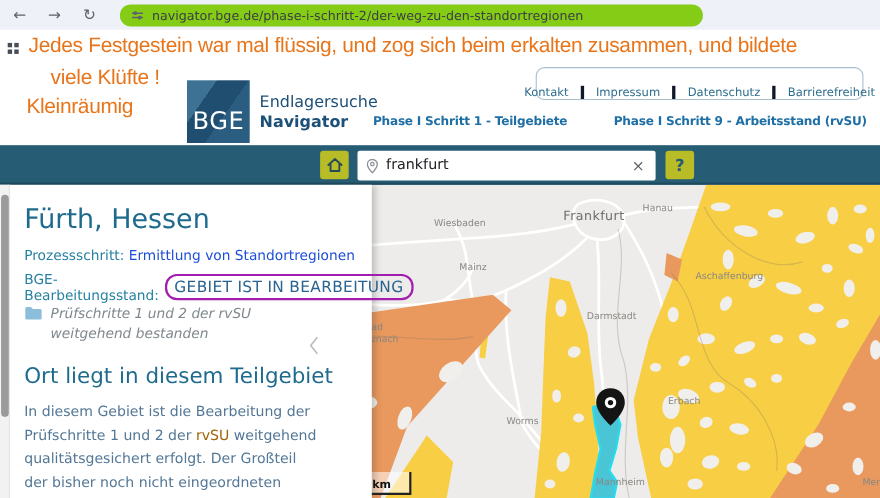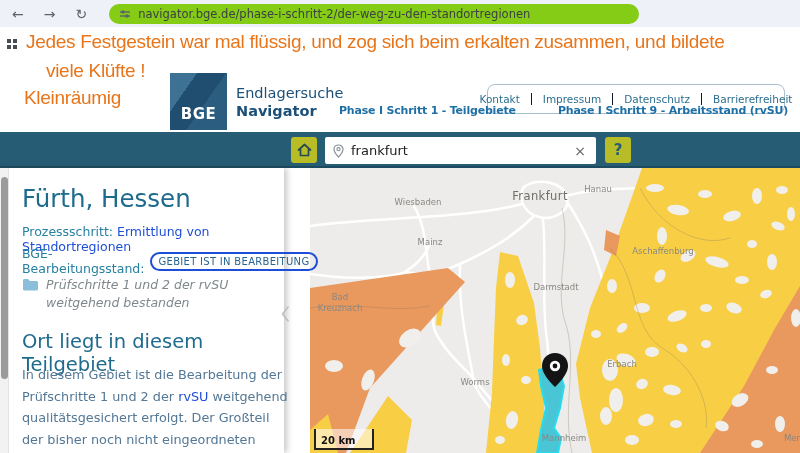--- a/index.html
+++ b/index.html
@@ -18,69 +18,69 @@
 
   
   .anno { position:absolute; color:#e8751a; font-size:19px; letter-spacing:-0.3px; white-space:nowrap;
           font-family:"Liberation Sans",sans-serif; z-index:30; }
   .anno-grid { position:absolute; left:7px; top:39px; width:10px; height:10px; z-index:30;
                display:grid; grid-template-columns:4px 4px; grid-template-rows:4px 4px; gap:2px; }
   .anno-grid span { background:#474d55; }
 
   
   .logo { position:absolute; left:170px; top:73px; display:flex; }
-  .logo-box { width:57px; height:57px; color:#fff; font-weight:bold; font-size:15px; letter-spacing:.5px;
+  .logo-box { width:57px; height:57px; color:#fff; font-weight:normal; font-size:22px; letter-spacing:.5px;
               display:flex; align-items:flex-end; justify-content:center; padding-bottom:7px;
               background:linear-gradient(125deg,#3d7294 28%,#1f4e70 28%,#1f4e70 58%,#2b5d80 58%); }
   .logo-text { margin-left:9px; padding-top:11px; color:#1d5078; font-size:14.5px; line-height:18px; }
   .logo-text b { display:block; }
   .meta-box { position:absolute; left:487px; top:61px; width:298px; height:30px;
-              border:1px solid #aabfce; border-radius:8px; display:flex; align-items:center;
-              justify-content:center;margin-top:23px; }
+              border:1px solid #aabfce; border-radius:8px; display:flex; align-items:flex-end;
+              justify-content:center; }
   .meta-link { font-size:10.5px; color:#2d6e8d; padding:0 11px; cursor:pointer; white-space:nowrap; }
-  .meta-link + .meta-link { border-left:1px solid #0f172a; }
+  .meta-link + .meta-link { border-left:3px solid #0f172a; }
   .nav-row { position:absolute; left:339px; top:104px; width:449px; display:flex;
              justify-content:space-between;text-align:center; }
   .nav-link { font-size:11px; font-weight:bold; color:#1e6fa5; letter-spacing:-0.2px;
               white-space:nowrap; cursor:pointer; }
 
   
   .toolbar { position:absolute; left:0; top:132px; width:800px; height:36px; background:#265d74;
              border-bottom:2px solid #1c4a60; }
   .sq-btn { position:absolute; width:26px; height:26px; top:5px; background:#b7bc27; border-radius:3px;
             display:flex; align-items:center; justify-content:center; cursor:pointer; }
   .home-btn { left:291px; }
   .help-btn { left:605px; color:#265d74; font-size:15px; font-weight:bold; }
   .searchbox { position:absolute; left:325px; top:5px; width:271px; height:27px; background:#fff;
                border-radius:2px; display:flex; align-items:center; padding:0 8px; }
   .searchbox input { border:none; outline:none; flex:1; font-size:13px; color:#202124;
                      padding-left:7px; background:transparent;
                      font-family:"DejaVu Sans","Liberation Sans",sans-serif; }
   .clear-x { color:#5f6368; font-size:14px; cursor:pointer; padding:0 2px; }
 
   
-  .panel { position:absolute; left:0; top:168px; width:284px; height:285px; background:#fff;
+  .panel { position:absolute; left:0; top:168px; width:338px; height:285px; background:#fff;
            box-shadow:3px 0 6px rgba(60,60,60,.28); z-index:10; }
   .scroll-track { position:absolute; left:0; top:0; width:9px; height:285px; background:#f2f2f2;
                   border-right:1px solid #e4e4e4; }
   .scroll-thumb { position:absolute; left:1px; top:9px; width:7px; height:202px; background:#9b9b9b;
                   border-radius:4px; cursor:grab; }
   .p-title { position:absolute; left:22px; top:16px; font-size:24.5px; color:#1f6b8d; }
   .p-row1 { position:absolute; left:22px; top:56px; font-size:12.5px; }
   .p-row2 { position:absolute; left:22px; top:78px; font-size:12.5px; display:flex; align-items:center; }
   .p-label { color:#2680a0; }
   .p-value { color:#1d4ed8; }
-  .badge { margin-left:5px; border:2px solid #1d4ed8; border-radius:11px; padding:2px 7px;
-           font-size:10px; letter-spacing:.3px; color:#29638f; white-space:nowrap; }
+  .badge { margin-left:5px; border:2px solid #a21caf; border-radius:11px; padding:2px 7px;
+           font-size:14px; letter-spacing:.3px; color:#29638f; white-space:nowrap; }
   .p-note { position:absolute; left:22px; top:108px; width:252px; display:flex; gap:8px;font-style:italic; }
   .p-note-text { font-size:12.5px; line-height:18px; color:#7f888d; }
   .p-sec-title { position:absolute; left:22px; top:162px; font-size:19.5px; color:#1f6b8d; }
   .p-para { position:absolute; left:22px; top:196px; width:268px; font-size:12.8px;
             line-height:21.5px; color:#537795; }
-  .p-para a { color:#1d4ed8; cursor:pointer; }
+  .p-para a { color:#a16207; cursor:pointer; }
   .collapse { position:absolute; left:281px; top:137px; cursor:pointer; }
 
   
   .map { position:absolute; left:310px; top:168px; width:490px; height:285px; }
   .map svg { display:block; }
   .city { fill:#898883; font-size:8.5px; font-family:"DejaVu Sans",sans-serif; }
   .city-major { fill:#6f6e69; font-size:11.5px; letter-spacing:.4px; }
   .scale-text { font-size:10px; font-weight:bold; fill:#111; font-family:"DejaVu Sans",sans-serif; }
 </style>
 </head>

